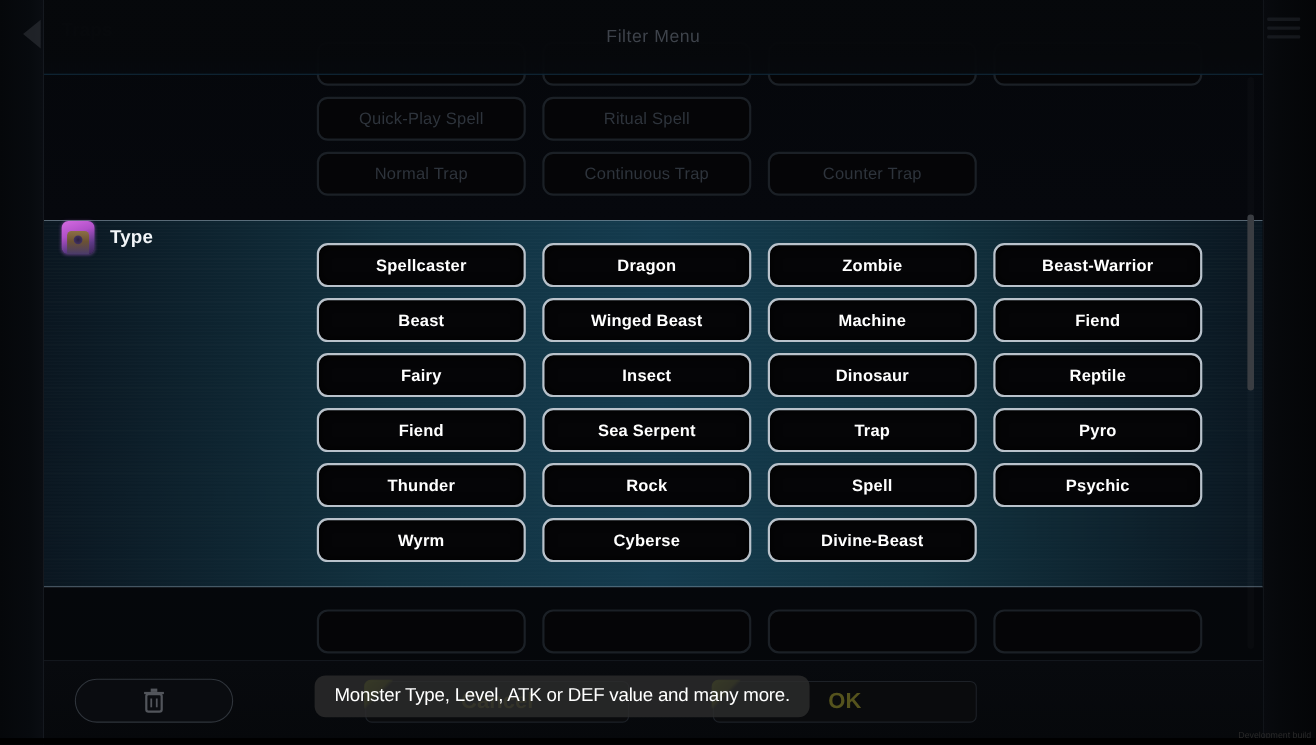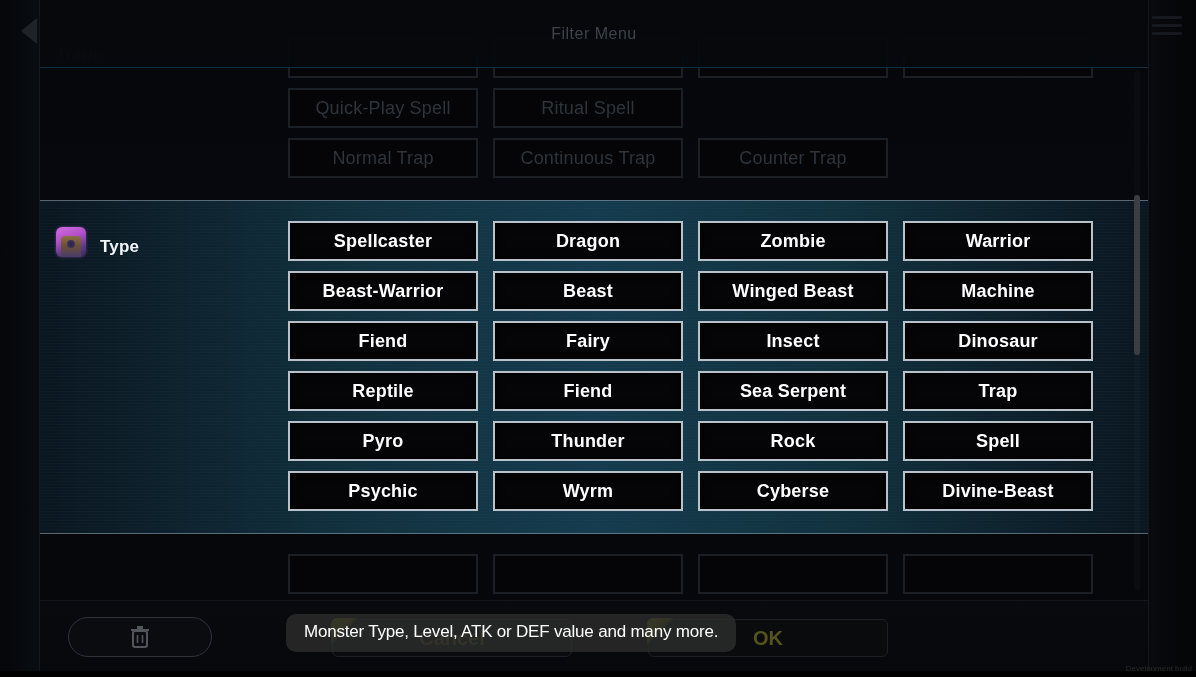--- a/index.html
+++ b/index.html
@@ -108,24 +108,23 @@
     padding: 0 22px 0 0;
   }
   .section-inner {
     display: flex;
     align-items: flex-start;
   }
   .section-label {
     width: 248px;
     flex: 0 0 248px;
     display: flex;
-    align-items: flex-end;
+    align-items: center;
     gap: 14px;
     padding-left: 16px;
-    padding-top: 26px;
   }
   .section-title {
     font-size: 17px;
     font-weight: 700;
     color: #f2f5f8;
     letter-spacing: .2px;
   }
   .section-title.dim {
     color: #2b3138;
   }
@@ -160,25 +159,25 @@
   .grid {
     flex: 1;
     display: grid;
     grid-template-columns: repeat(4, 190px);
     gap: 10px 15px;
     padding-top: 20px;
     padding-bottom: 22px;
   }
   .chip {
     height: 40px;
-    border-radius: 0;
+    border-radius: 10px;
     background: #050507;
     border: 2px solid #b9c2cb;
     color: #ffffff;
-    font-size: 18px;
+    font-size: 15px;
     font-weight: 700;
     display: flex;
     align-items: center;
     justify-content: center;
     letter-spacing: .2px;
     box-shadow: inset 0 0 10px rgba(0,0,0,.9);
   }
   
   .chip.dim {
     border-color: #1b2026;
@@ -349,21 +348,20 @@
       <div class="section sec-type">
         <div class="section-inner">
           <div class="section-label">
             <span class="type-icon"></span>
             <span class="section-title">Type</span>
           </div>
           <div class="grid">
             <div class="chip">Spellcaster</div>
             <div class="chip">Dragon</div>
             <div class="chip">Zombie</div>
-            <div class="chip">Warrior</div>
 
             <div class="chip">Beast-Warrior</div>
             <div class="chip">Beast</div>
             <div class="chip">Winged Beast</div>
             <div class="chip">Machine</div>
 
             <div class="chip">Fiend</div>
             <div class="chip">Fairy</div>
             <div class="chip">Insect</div>
             <div class="chip">Dinosaur</div>

